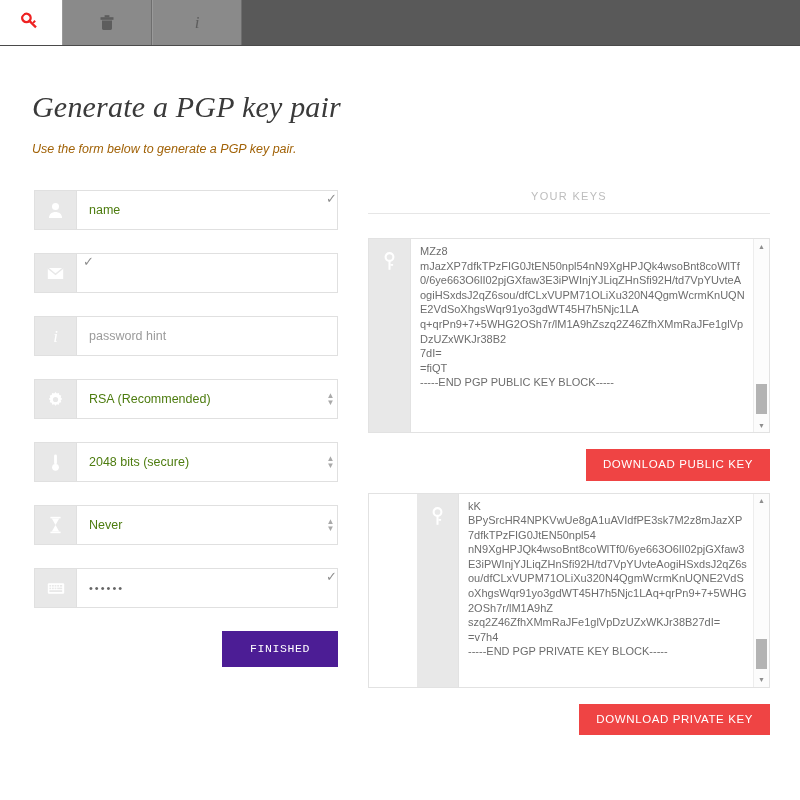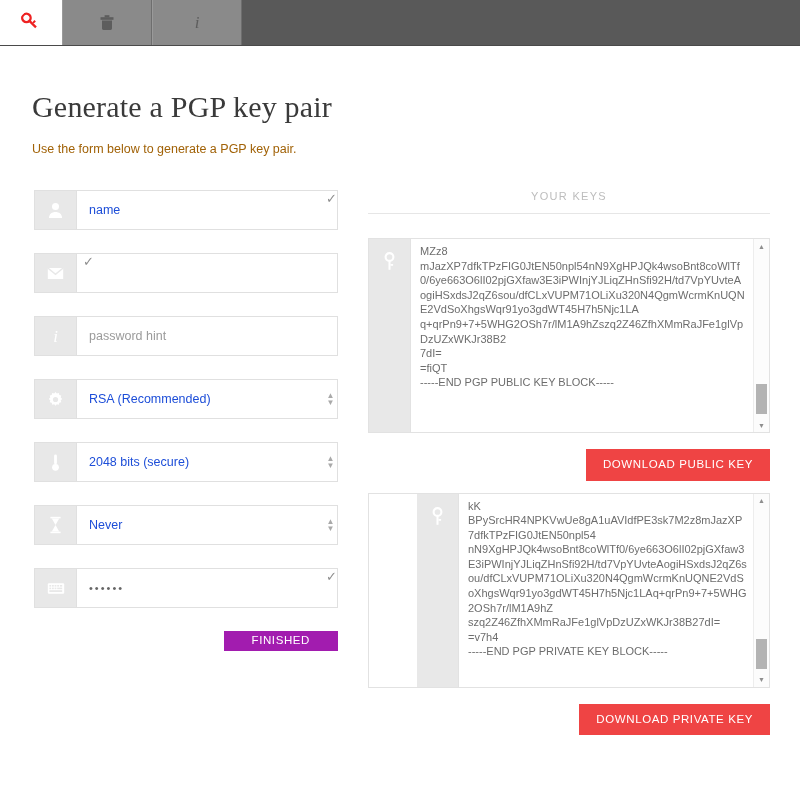--- a/index.html
+++ b/index.html
@@ -53,20 +53,21 @@
   }
   .nav-tab svg { display:block; }
   .nav-rest {
     flex: 1 1 auto;
     background: #595959;
   }
 
   
   .page-head {
     padding: 44px 0 0 32px;
+    font-style: italic;
   }
   .page-title {
     font-family: "Liberation Serif", serif;
     font-size: 30px;
     font-weight: normal;
     color: #3a3a3a;
     margin: 0;
     letter-spacing: .2px;
   }
   .page-sub {
@@ -123,21 +124,21 @@
     background: #ffffff;
     min-width: 0;
   }
   .field-body input,
   .field-body .fake-select {
     border: 0;
     outline: 0;
     width: 100%;
     font-family: "Liberation Sans", sans-serif;
     font-size: 12.5px;
-    color: #1d4ed8;
+    color: #4d7c0f;
     background: transparent;
     padding: 0;
   }
   .field-body input::placeholder { color: #9b9b9b; }
   .field-body input.pw { letter-spacing: 2px; font-size: 11px; color:#666; }
   .field-check {
     flex: 0 0 auto;
     color: #8e8e8e;
     font-size: 13px;
     padding-left: 6px;
@@ -231,21 +232,21 @@
     font-family: "Liberation Sans", sans-serif;
     font-size: 11.5px;
     letter-spacing: .6px;
     color: #ffffff;
     border: 0;
     padding: 10px 17px;
     cursor: pointer;
     line-height: 1;
   }
   .btn-red  { background: #ef4444; }
-  .btn-dark { background: #a21caf; padding: 4px 28px; }
+  .btn-dark { background: #4c1d95; padding: 12px 28px; font-family: Liberation Mono, monospace; }
   .left-actions {
     display: flex;
     justify-content: flex-end;
     margin-top: 8px;
   }
 </style>
 </head>
 <body>
 
 <div class="navbar">

